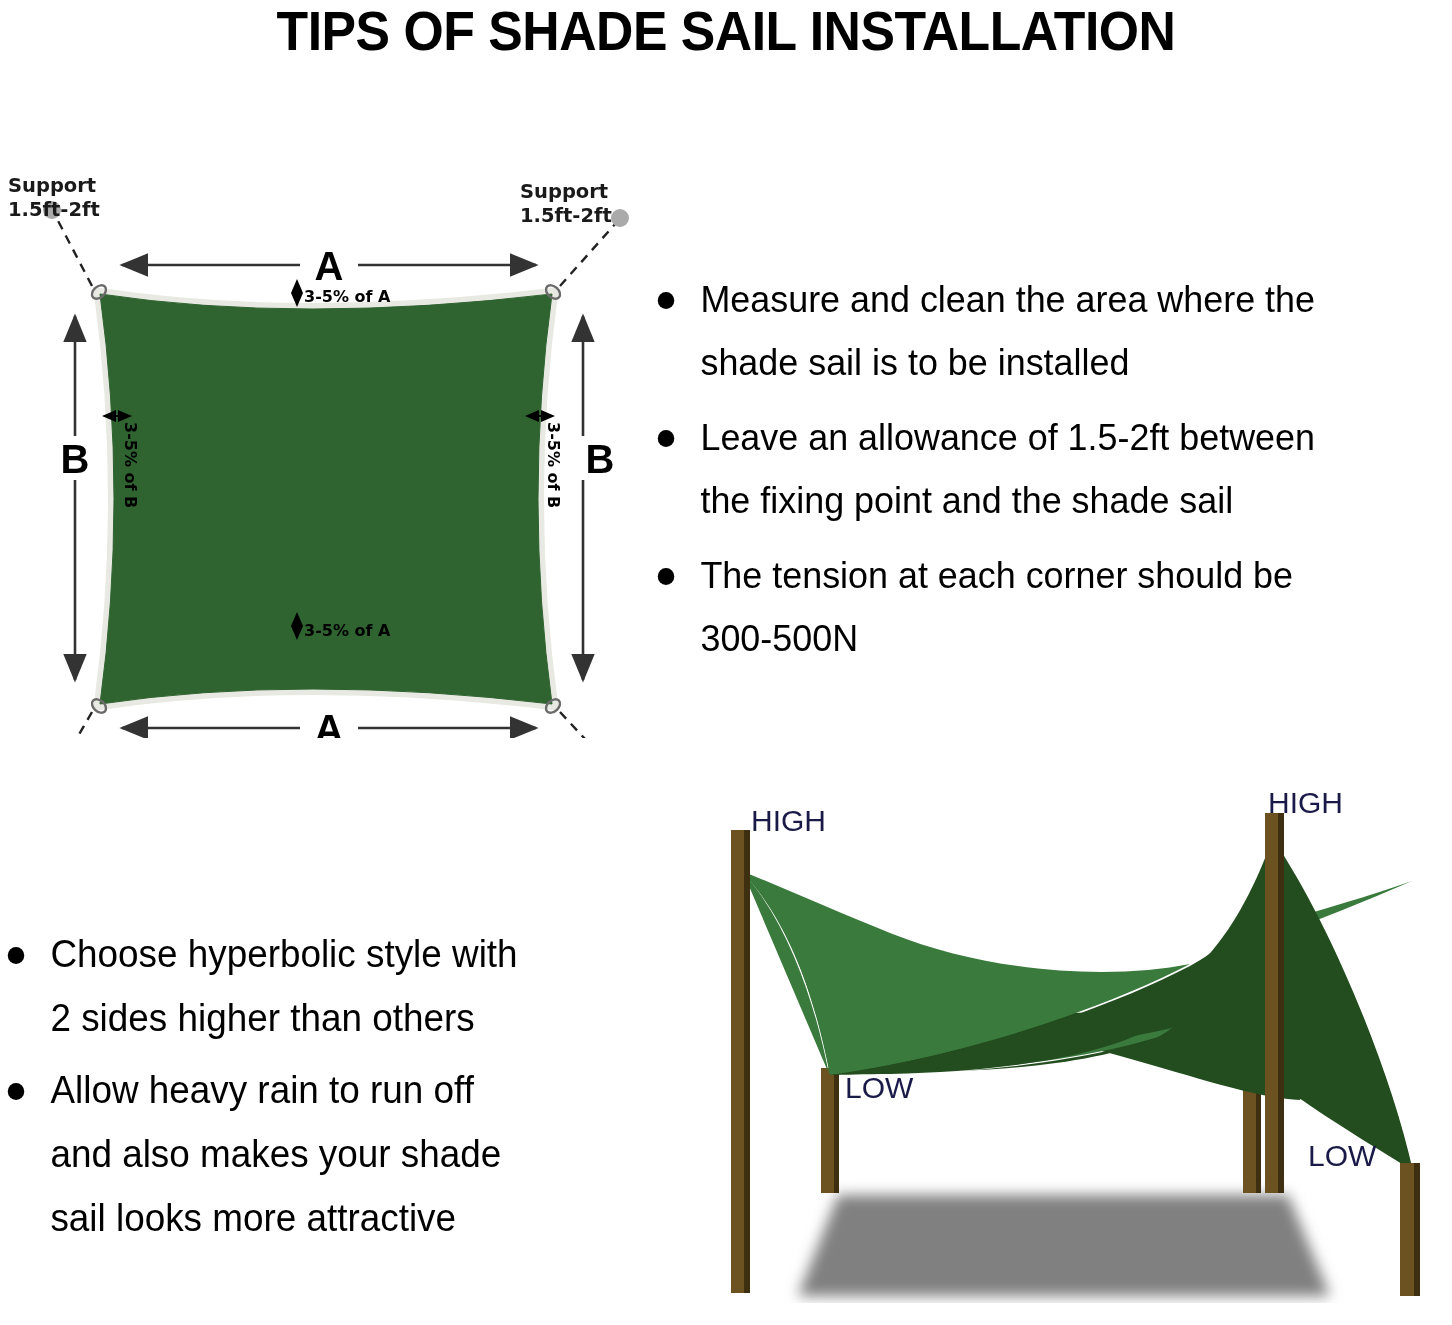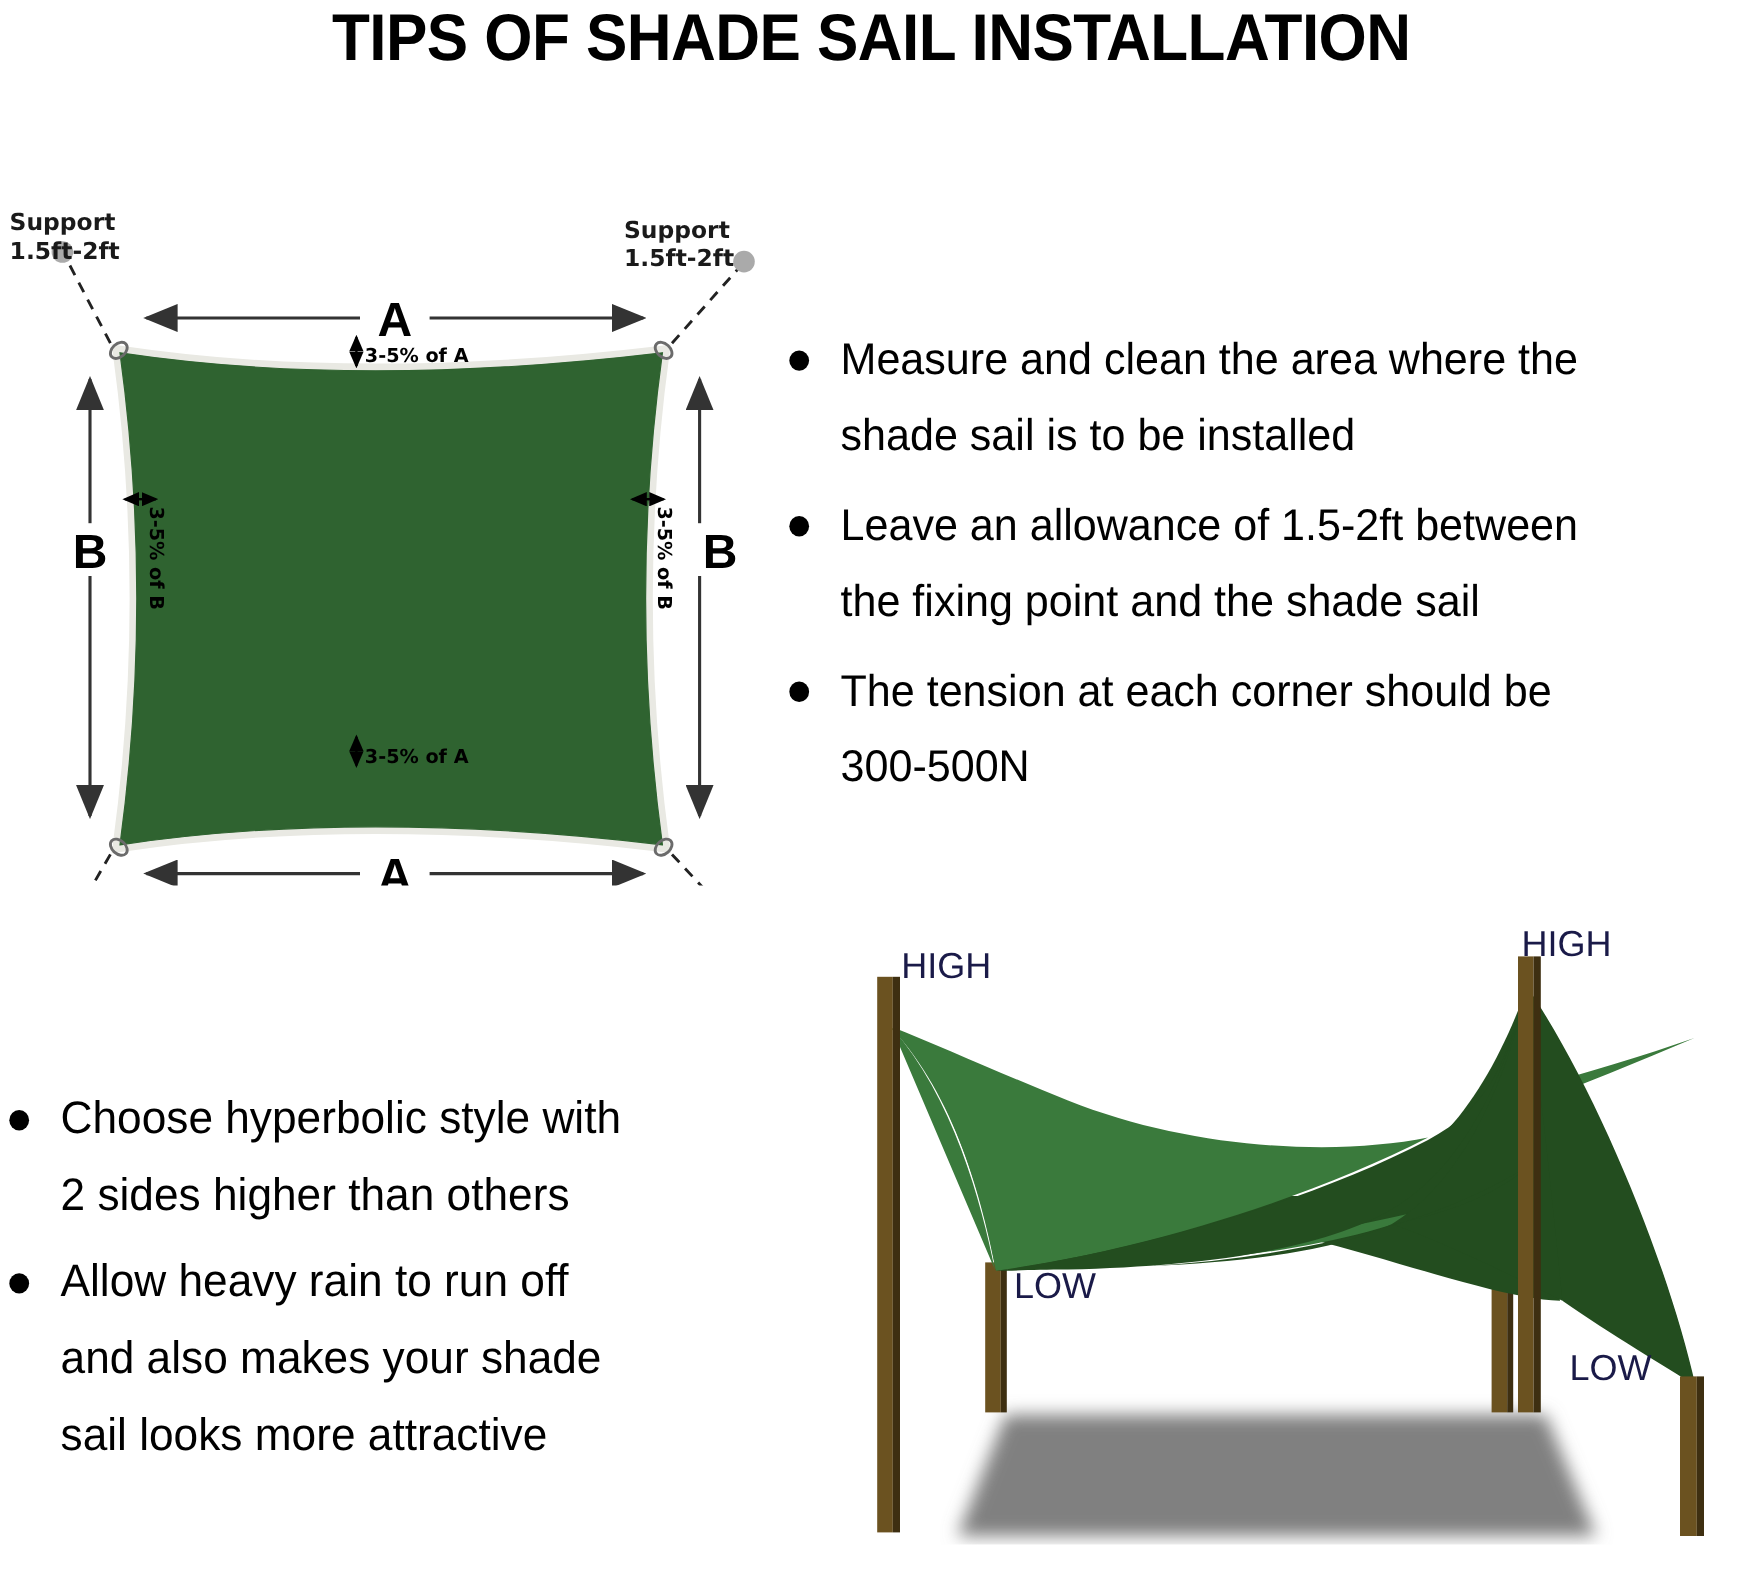--- a/index.html
+++ b/index.html
@@ -97,39 +97,39 @@
     width: 17px;
     height: 17px;
     border-radius: 50%;
     background: #000;
   }
 
   
   #tips-bottom-left {
     position: absolute;
     left: 0px;
-    top: 900px;
+    top: 922px;
     width: 630px;
   }
   #tips-bottom-left .bullet-list li {
     padding-left: 52px;
     font-size: 38px;
     line-height: 64px;
     margin: 0 0 8px 0;
   }
   #tips-bottom-left .bullet-list li::before {
     left: 8px;
     top: 25px;
   }
 
   
   #hyper-diagram {
     position: absolute;
     left: 690px;
-    top: 752px;
+    top: 768px;
     width: 762px;
     height: 535px;
   }
   #hyper-diagram svg { display: block; }
 
   .hl-label {
     font-family: "Liberation Sans", sans-serif;
     font-size: 30px;
     fill: #1a1a48;
   }

